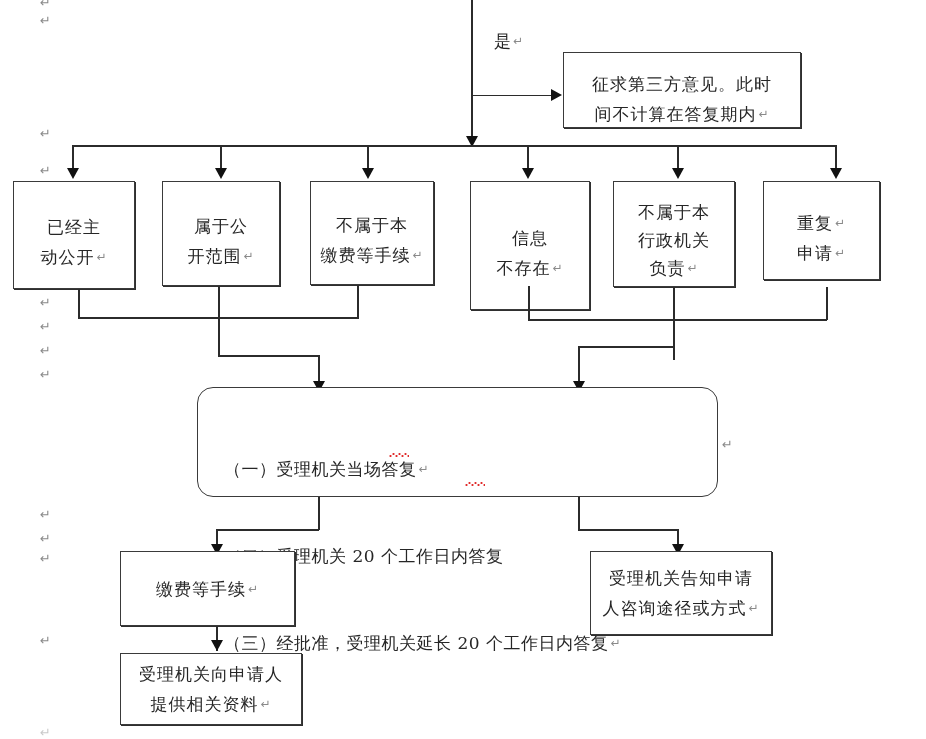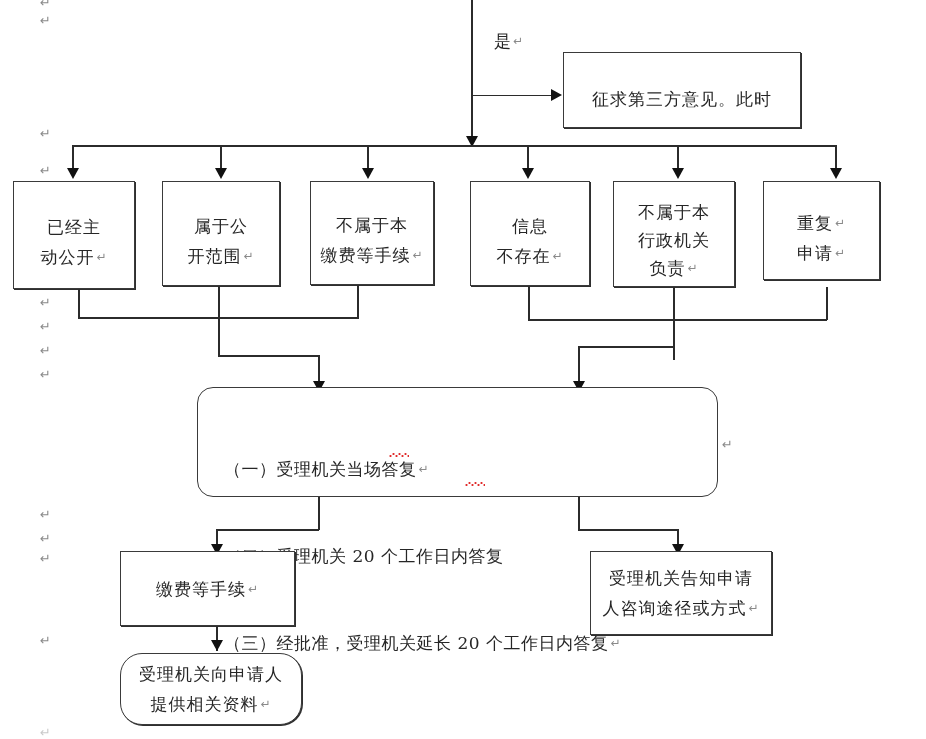--- a/index.html
+++ b/index.html
@@ -125,20 +125,21 @@
   <div class="vline t2" style="left:471px;top:0px;height:145px;"></div>
   <div class="arrow-down" style="left:466px;top:136px;"></div>
 
   <div class="label" style="left:494px;top:30px;"><span>是</span><span class="pilcrow inline">↵</span></div>
 
   <div class="hline" style="left:471px;top:95px;width:83px;"></div>
   <div class="arrow-right" style="left:551px;top:89px;"></div>
 
   <div class="box shadow" style="left:563px;top:52px;width:238px;height:76px;justify-content:center;padding-top:18px;">
     <span class="ln">征求第三方意见。此时</span>
+    <span class="ln"><span>间不计算在答复期内</span><span class="pilcrow inline">↵</span></span>
   </div>
 
   <div class="hline t2" style="left:72px;top:145px;width:764px;"></div>
 
   <div class="vline t2" style="left:72px;top:145px;height:27px;"></div>
   <div class="arrow-down" style="left:67px;top:168px;"></div>
 
   <div class="vline t2" style="left:220px;top:145px;height:27px;"></div>
   <div class="arrow-down" style="left:215px;top:168px;"></div>
 
@@ -162,21 +163,21 @@
   <div class="box shadow" style="left:162px;top:181px;width:118px;height:105px;padding-top:14px;">
     <span class="ln">属于公</span>
     <span class="ln"><span>开范围</span><span class="pilcrow inline">↵</span></span>
   </div>
 
   <div class="box shadow" style="left:310px;top:181px;width:124px;height:104px;padding-top:14px;">
     <span class="ln">不属于本</span>
     <span class="ln"><span>缴费等手续</span><span class="pilcrow inline">↵</span></span>
   </div>
 
-  <div class="box shadow" style="left:470px;top:181px;width:120px;height:105px;padding-top:14px;">
+  <div class="box shadow" style="left:470px;top:181px;width:120px;height:129px;padding-top:14px;">
     <span class="ln">信息</span>
     <span class="ln"><span>不存在</span><span class="pilcrow inline">↵</span></span>
   </div>
 
   <div class="box shadow" style="left:613px;top:181px;width:122px;height:106px;padding-top:12px;line-height:28px;">
     <span class="ln">不属于本</span>
     <span class="ln">行政机关</span>
     <span class="ln"><span>负责</span><span class="pilcrow inline">↵</span></span>
   </div>
 
@@ -229,18 +230,18 @@
   </div>
 
   <div class="box shadow" style="left:590px;top:551px;width:182px;height:84px;justify-content:center;">
     <span class="ln">受理机关告知申请</span>
     <span class="ln"><span>人咨询途径或方式</span><span class="pilcrow inline">↵</span></span>
   </div>
 
   <div class="vline t2" style="left:216px;top:626px;height:25px;"></div>
   <div class="arrow-down" style="left:211px;top:640px;"></div>
 
-  <div class="box shadow" style="left:120px;top:653px;width:182px;height:72px;justify-content:center;border-radius:22px;">
+  <div class="box shadow" style="left:120px;top:653px;width:182px;height:72px;justify-content:center;">
     <span class="ln">受理机关向申请人</span>
     <span class="ln"><span>提供相关资料</span><span class="pilcrow inline">↵</span></span>
   </div>
 
 </div>
 
 </body></html>

